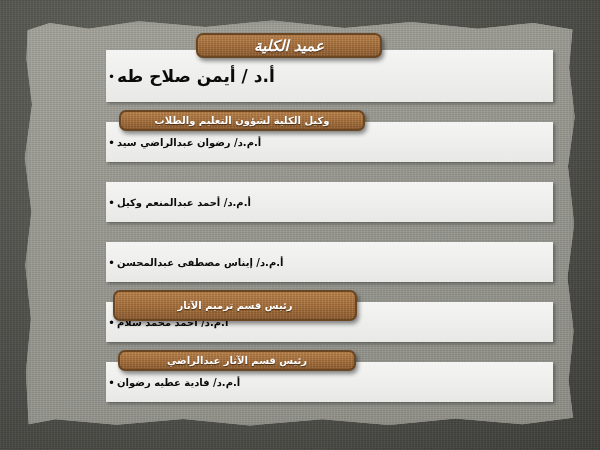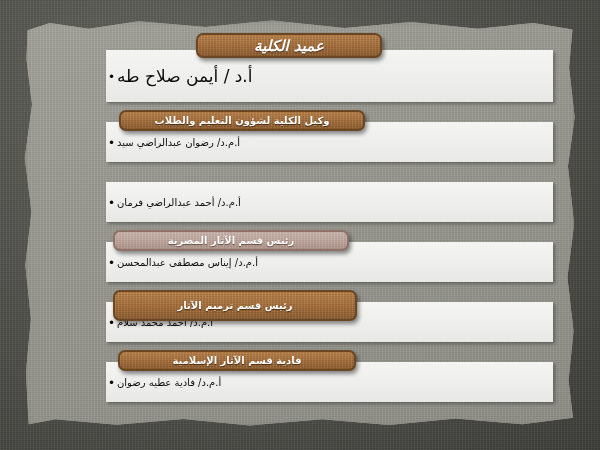--- a/index.html
+++ b/index.html
@@ -69,21 +69,21 @@
     justify-content: flex-end;
     direction: rtl;
     padding-right: 10px;
     overflow: hidden;
   }
 
   .name-text {
     font-family: "DejaVu Sans", sans-serif;
     color: #0b0b0b;
     white-space: nowrap;
-    font-weight: 400;
+    font-weight: 700;
     text-align: center;
   }
   .bullet {
     display: inline-block;
     width: 11px;
     text-align: center;
     color: #0b0b0b;
     font-size: 13px;
     line-height: 1;
     flex: 0 0 auto;
@@ -178,40 +178,37 @@
 
   <div class="name-panel" id="panel-r1">
     <span class="name-text sm">أ.م.د/ رضوان عبدالراضي سيد</span>
     <span class="bullet">•</span>
   </div>
   <div class="title-chip chip-brown" id="chip-r1">
     <span class="chip-text cs">وكيل الكلية لشؤون التعليم والطلاب</span>
   </div>
 
   <div class="name-panel" id="panel-r2">
-    <span class="name-text sm">أ.م.د/ أحمد عبدالراضي فرمان</span>
+    <span class="name-text sm">أ.م.د/ أحمد عبدالمنعم وكيل</span>
     <span class="bullet">•</span>
   </div>
 
   <div class="name-panel" id="panel-r3">
     <span class="name-text sm">أ.م.د/ إيناس مصطفى عبدالمحسن</span>
     <span class="bullet">•</span>
   </div>
-  <div class="title-chip chip-rose" id="chip-r3">
-    <span class="chip-text cs">رئيس قسم الآثار المصرية</span>
-  </div>
 
   <div class="name-panel" id="panel-r4">
     <span class="name-text sm">أ.م.د/ أحمد محمد سلام</span>
     <span class="bullet">•</span>
   </div>
   <div class="title-chip chip-brown" id="chip-r4">
     <span class="chip-text cs">رئيس قسم ترميم الآثار</span>
   </div>
 
   <div class="name-panel" id="panel-r5">
     <span class="name-text sm">أ.م.د/ فادية عطيه رضوان</span>
     <span class="bullet">•</span>
   </div>
   <div class="title-chip chip-brown" id="chip-r5">
-    <span class="chip-text cs">فادية قسم الآثار الإسلامية</span>
+    <span class="chip-text cs">رئيس قسم الآثار عبدالراضي</span>
   </div>
 </div>
 
 </body></html>

